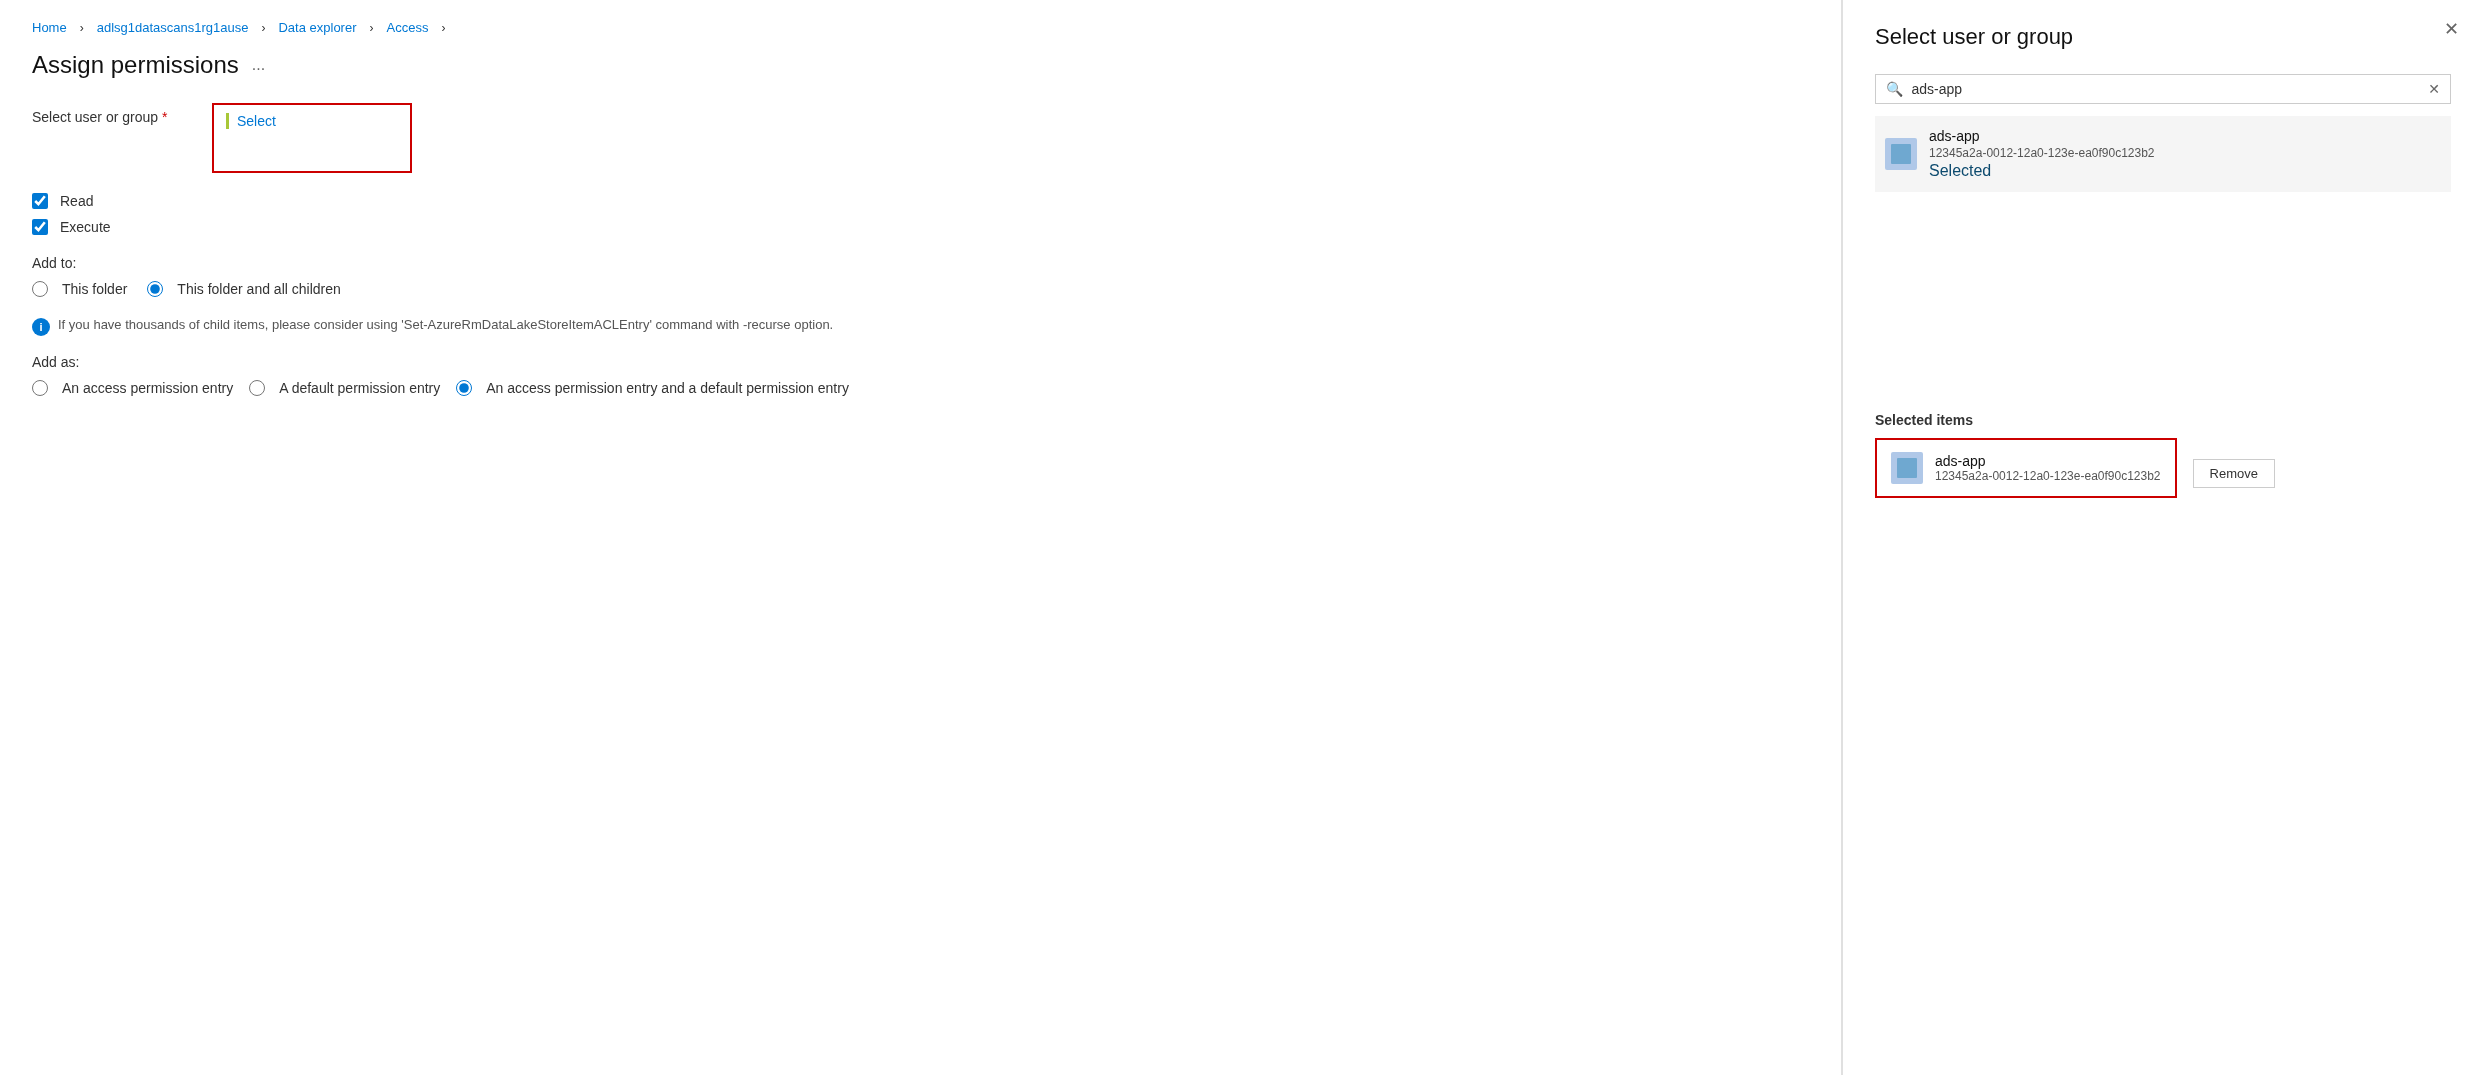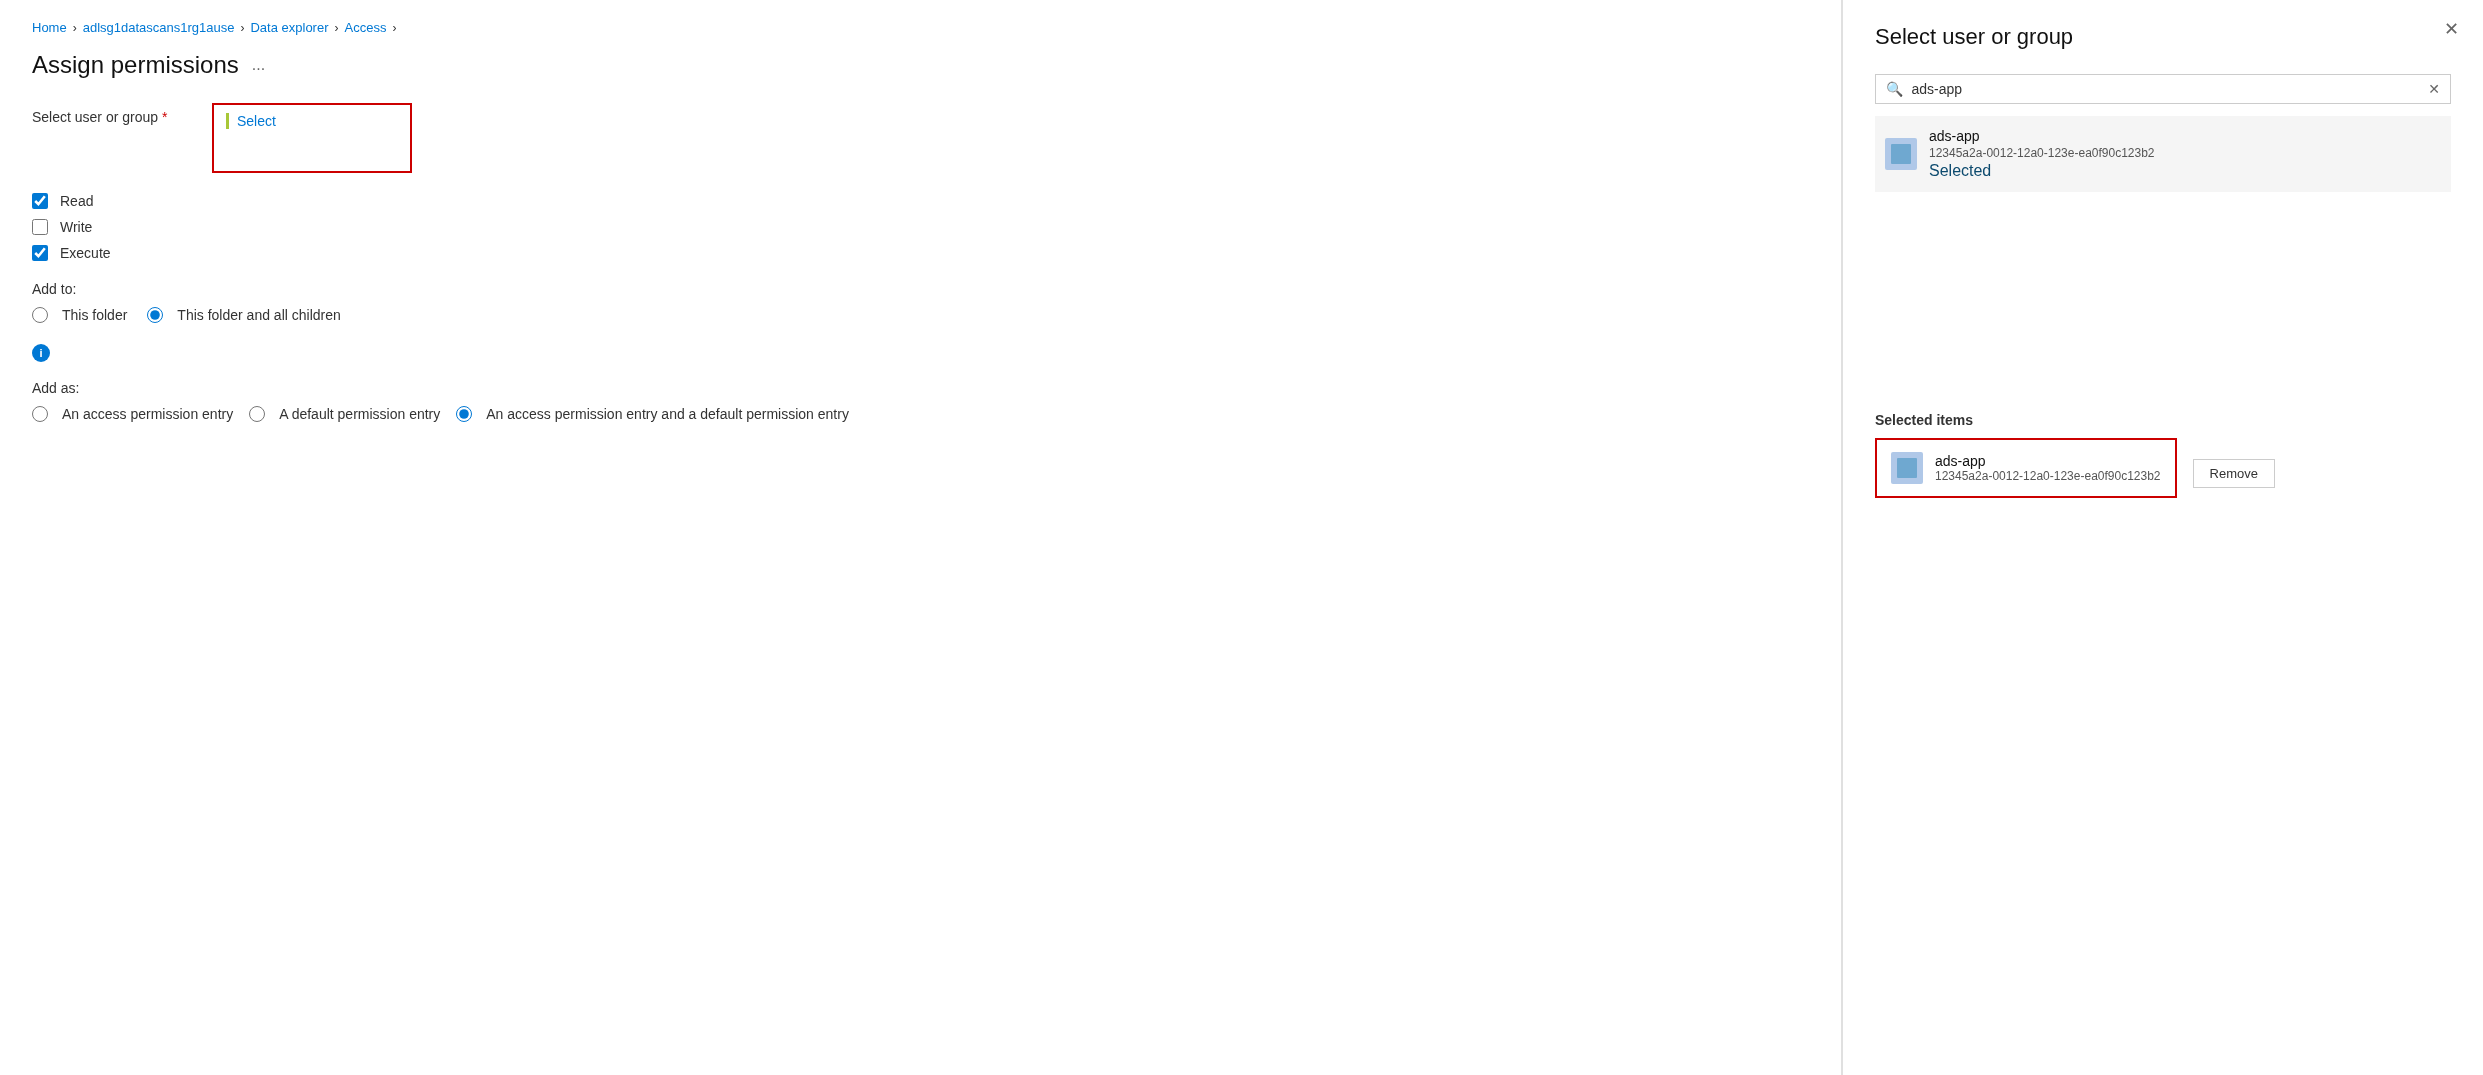--- a/index.html
+++ b/index.html
@@ -17,21 +17,21 @@
     .left-panel {
       flex: 1;
       padding: 20px 32px;
       overflow-y: auto;
       border-right: 1px solid #e0e0e0;
     }
 
     .breadcrumb {
       display: flex;
       align-items: flex-end;
-      gap: 6px;
+      gap: 13px;
       font-size: 13px;
       margin-bottom: 16px;
       color: #0078d4;
     }
     .breadcrumb span {
       color: #333;
       font-size: 12px;
     }
     .breadcrumb a {
       color: #0078d4;
@@ -350,24 +350,20 @@
     </div>
   </div>
 
   <div class="form-section">
 
     <div class="checkbox-row">
       <input type="checkbox" id="chk-read" checked="" style="">
       <label for="chk-read">Read</label>
     </div>
 
-    <div class="checkbox-row">
-      <input type="checkbox" id="chk-write" style="">
-      <label for="chk-write">Write</label>
-    </div>
 
     <div class="checkbox-row">
       <input type="checkbox" id="chk-execute" checked="" style="">
       <label for="chk-execute">Execute</label>
     </div>
   </div>
 
   <div class="form-section">
     <div class="add-to-label">Add to:</div>
     <div class="radio-group">
@@ -377,20 +373,21 @@
       </label>
       <label class="radio-option">
         <input type="radio" name="add-to" value="this-folder-all" checked="" style="">
         <span>This folder and all children</span>
       </label>
     </div>
   </div>
 
   <div class="info-box">
     <div class="info-icon">i</div>
+    <span>If you have thousands of child items, please consider using 'Set-AzureRmDataLakeStoreItemACLEntry' command with -recurse option.</span>
   </div>
 
   <div class="form-section">
     <div class="add-as-label">Add as:</div>
     <div class="radio-group-inline">
       <label class="radio-option">
         <input type="radio" name="add-as" value="access" style="">
         <span>An access permission entry</span>
       </label>
       <label class="radio-option">

